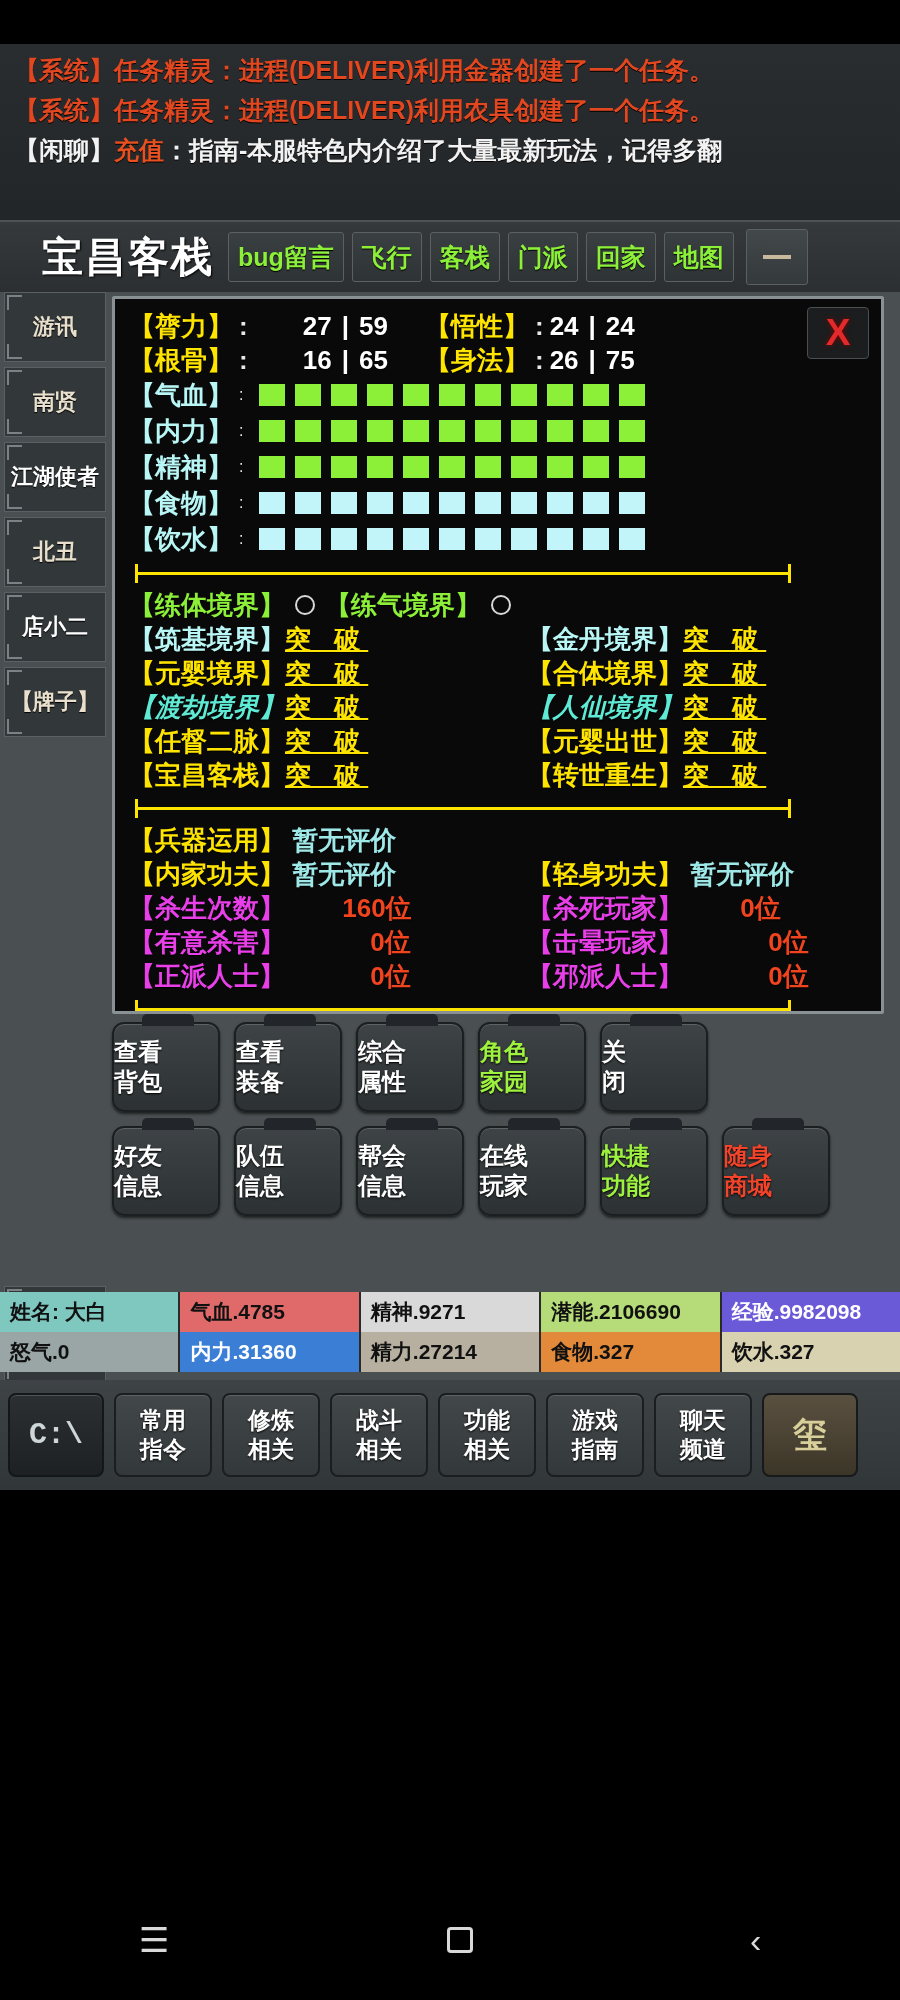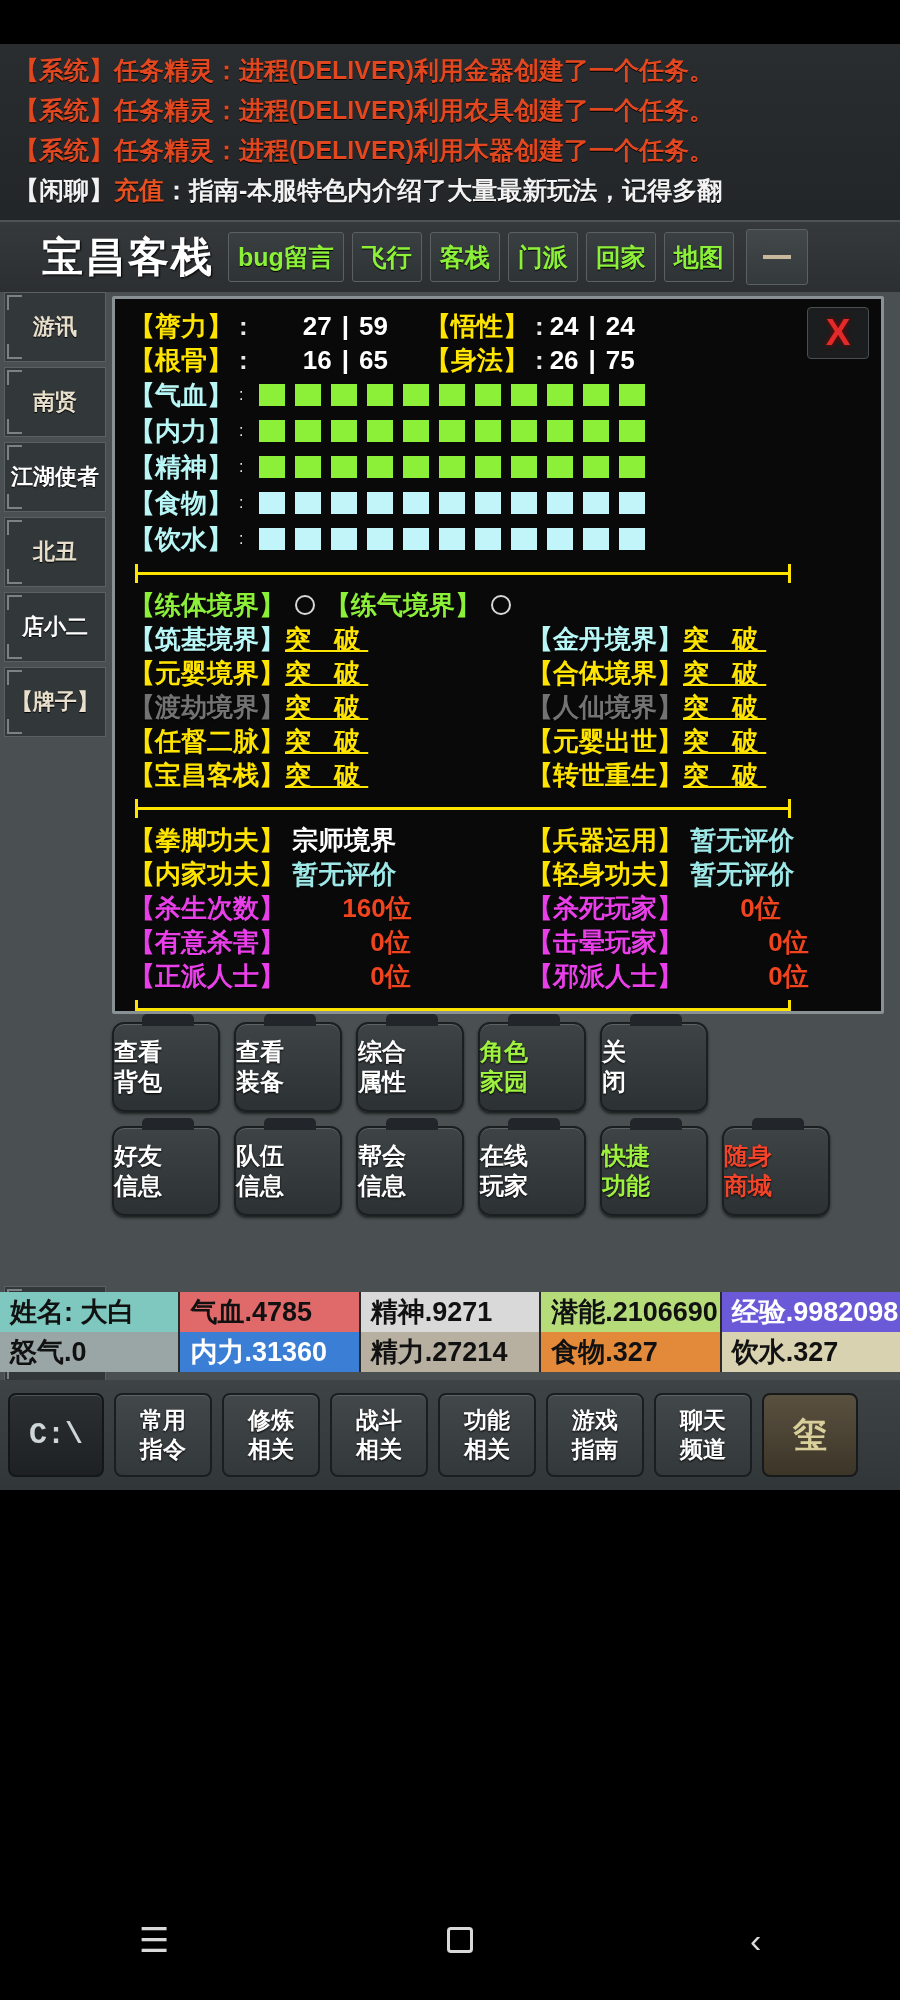--- a/index.html
+++ b/index.html
@@ -107,21 +107,21 @@
     background:#1b1d1e;
     color:#e22a2a; font-size:37px; font-weight:bold;
     display:flex; align-items:center; justify-content:center;
     text-shadow:0 0 5px #800;
   }
   .srow { display:flex; align-items:center; height:34px; font-size:26px; font-weight:bold;
           white-space:nowrap; text-shadow:0 1px 1px #000; }
   .lbl-y { color:#ffe400; }
   .lbl-c { color:#b9f7f7; }
   .lbl-g { color:#8cf039; }
-  .lbl-w { color:#737373; }
+  .lbl-w { color:#5eead4;font-style:italic; }
   .lbl-m { color:#e93fe9; }
   .val-w { color:#ffffff; }
   .val-c { color:#9fe8e8; }
   .val-o { color:#f0441f; }
   .colon { color:#e8e8e8; padding:0 6px; }
 
   .blkrow { display:flex; align-items:center; height:36px; }
   .blkrow .lab { font-size:26px; font-weight:bold; white-space:nowrap; }
   .blocks { display:flex; margin-left:10px; }
   .blk { width:26px; height:22px; margin-right:10px; }
@@ -167,21 +167,21 @@
     background:#22262a; border-radius:5px 5px 0 0;
   }
   .gbtn.green { color:#9ef23f; }
   .gbtn.red { color:#f2442a; }
 
   
   .chips { position:absolute; left:0; top:1000px; width:900px; }
   .chiprow { display:flex; width:100%; }
   .chip {
     flex:1 1 0; height:40px; display:flex; align-items:center;
-    padding-left:10px; font-size:27px; font-weight:bold; color:#111;
+    padding-left:10px; font-size:21px; font-weight:bold; color:#111;
     border-right:2px solid #2a2a2a; white-space:nowrap; overflow:hidden;
   }
   .chip:last-child { border-right:none; }
 
   
   .cmdbar {
     position:absolute; left:0; top:1088px; width:900px; height:110px;
     background:linear-gradient(180deg,#3e4345 0%,#313638 100%);
     display:flex; align-items:center; padding:0 8px; gap:10px;
   }
@@ -224,23 +224,20 @@
 <body>
 
 <div class="notch"></div>
 
 <div class="chatlog">
   <div class="chatline">
     <span class="c-sys">【系统】</span><span class="c-sys">任务精灵：</span><span class="c-sys">进程(DELIVER)利用金器创建了一个任务。</span>
   </div>
   <div class="chatline">
     <span class="c-sys">【系统】</span><span class="c-sys">任务精灵：</span><span class="c-sys">进程(DELIVER)利用农具创建了一个任务。</span>
-  </div>
-  <div class="chatline">
-    <span class="c-sys">【系统】</span><span class="c-sys">任务精灵：</span><span class="c-sys">进程(DELIVER)利用木器创建了一个任务。</span>
   </div>
   <div class="chatline">
     <span class="c-white">【闲聊】</span><span class="c-orange">充值</span><span class="c-white">：指南-本服特色内介绍了大量最新玩法，记得多翻</span>
   </div>
 </div>
 
 <div class="titlebar">
   <div class="app-title">宝昌客栈</div>
   <div class="navbtn">bug留言</div>
   <div class="navbtn">飞行</div>
@@ -418,21 +415,20 @@
         <span class="col-r"><span class="lbl-y">【转世重生】</span><span class="brk">突 破</span></span>
       </div>
 
       <div class="sep">
           <i class="lc"></i>
           <i class="hl"></i>
           <i class="rc"></i>
         </div>
 
       <div class="srow">
-        <span class="col-l"><span class="lbl-y">【拳脚功夫】</span> <span class="val-w">宗师境界</span></span>
         <span class="col-r"><span class="lbl-y">【兵器运用】</span> <span class="val-c">暂无评价</span></span>
       </div>
       <div class="srow">
         <span class="col-l"><span class="lbl-y">【内家功夫】</span> <span class="val-c">暂无评价</span></span>
         <span class="col-r"><span class="lbl-y">【轻身功夫】</span> <span class="val-c">暂无评价</span></span>
       </div>
 
       <div class="srow">
         <span class="col-l"><span class="lbl-m">【杀生次数】</span> <span class="val-o" style="margin-left:50px">160位</span></span>
         <span class="col-r"><span class="lbl-m">【杀死玩家】</span> <span class="val-o" style="margin-left:50px">0位</span></span>

